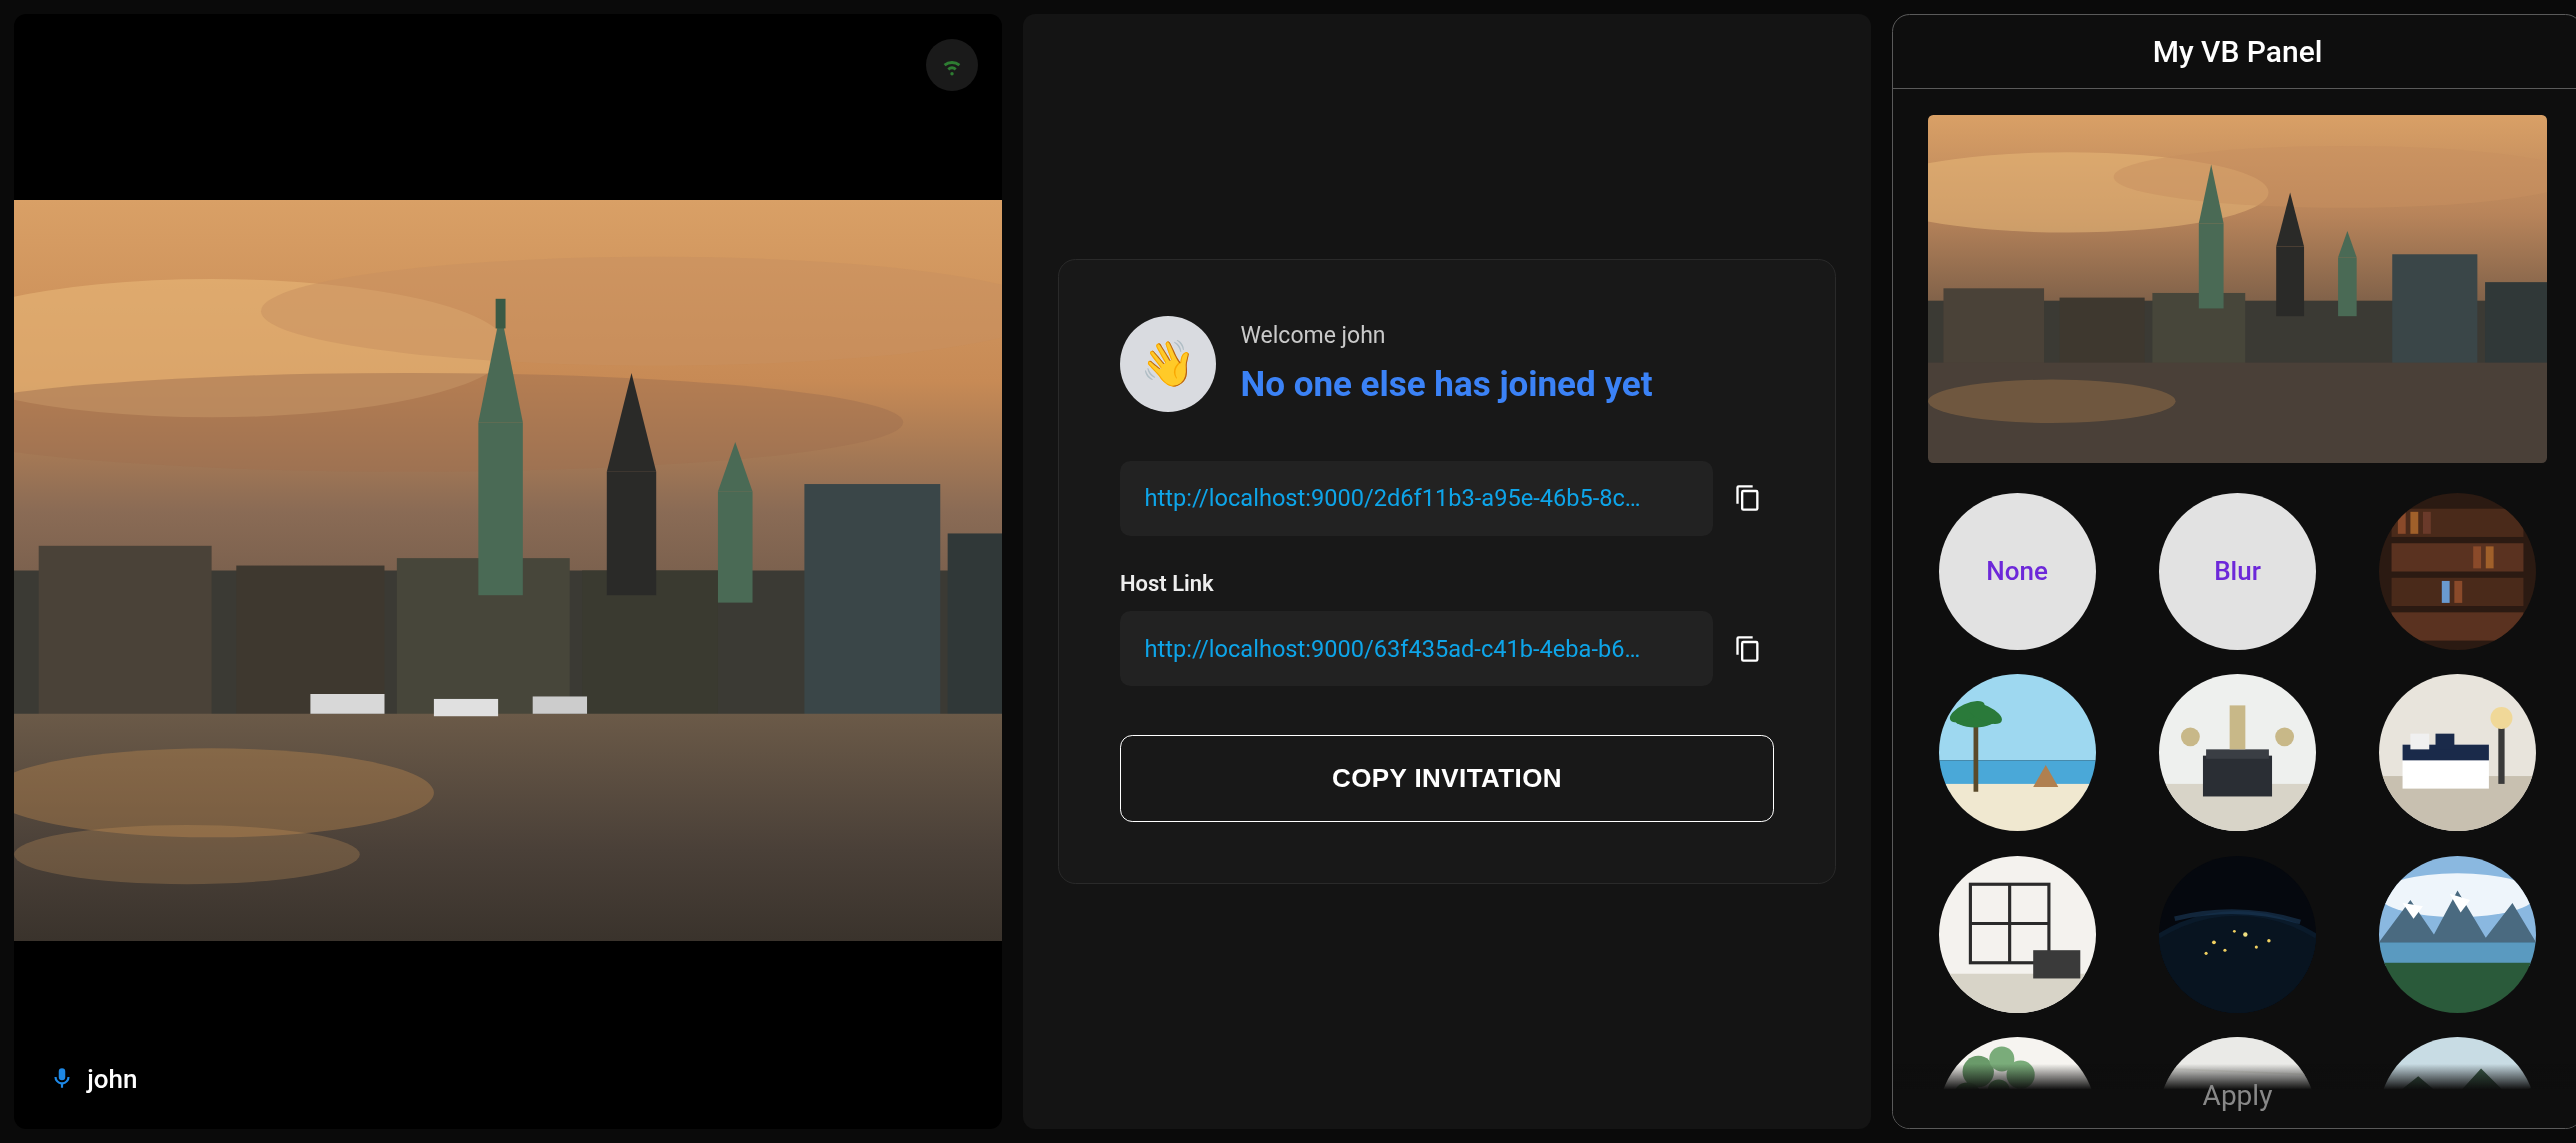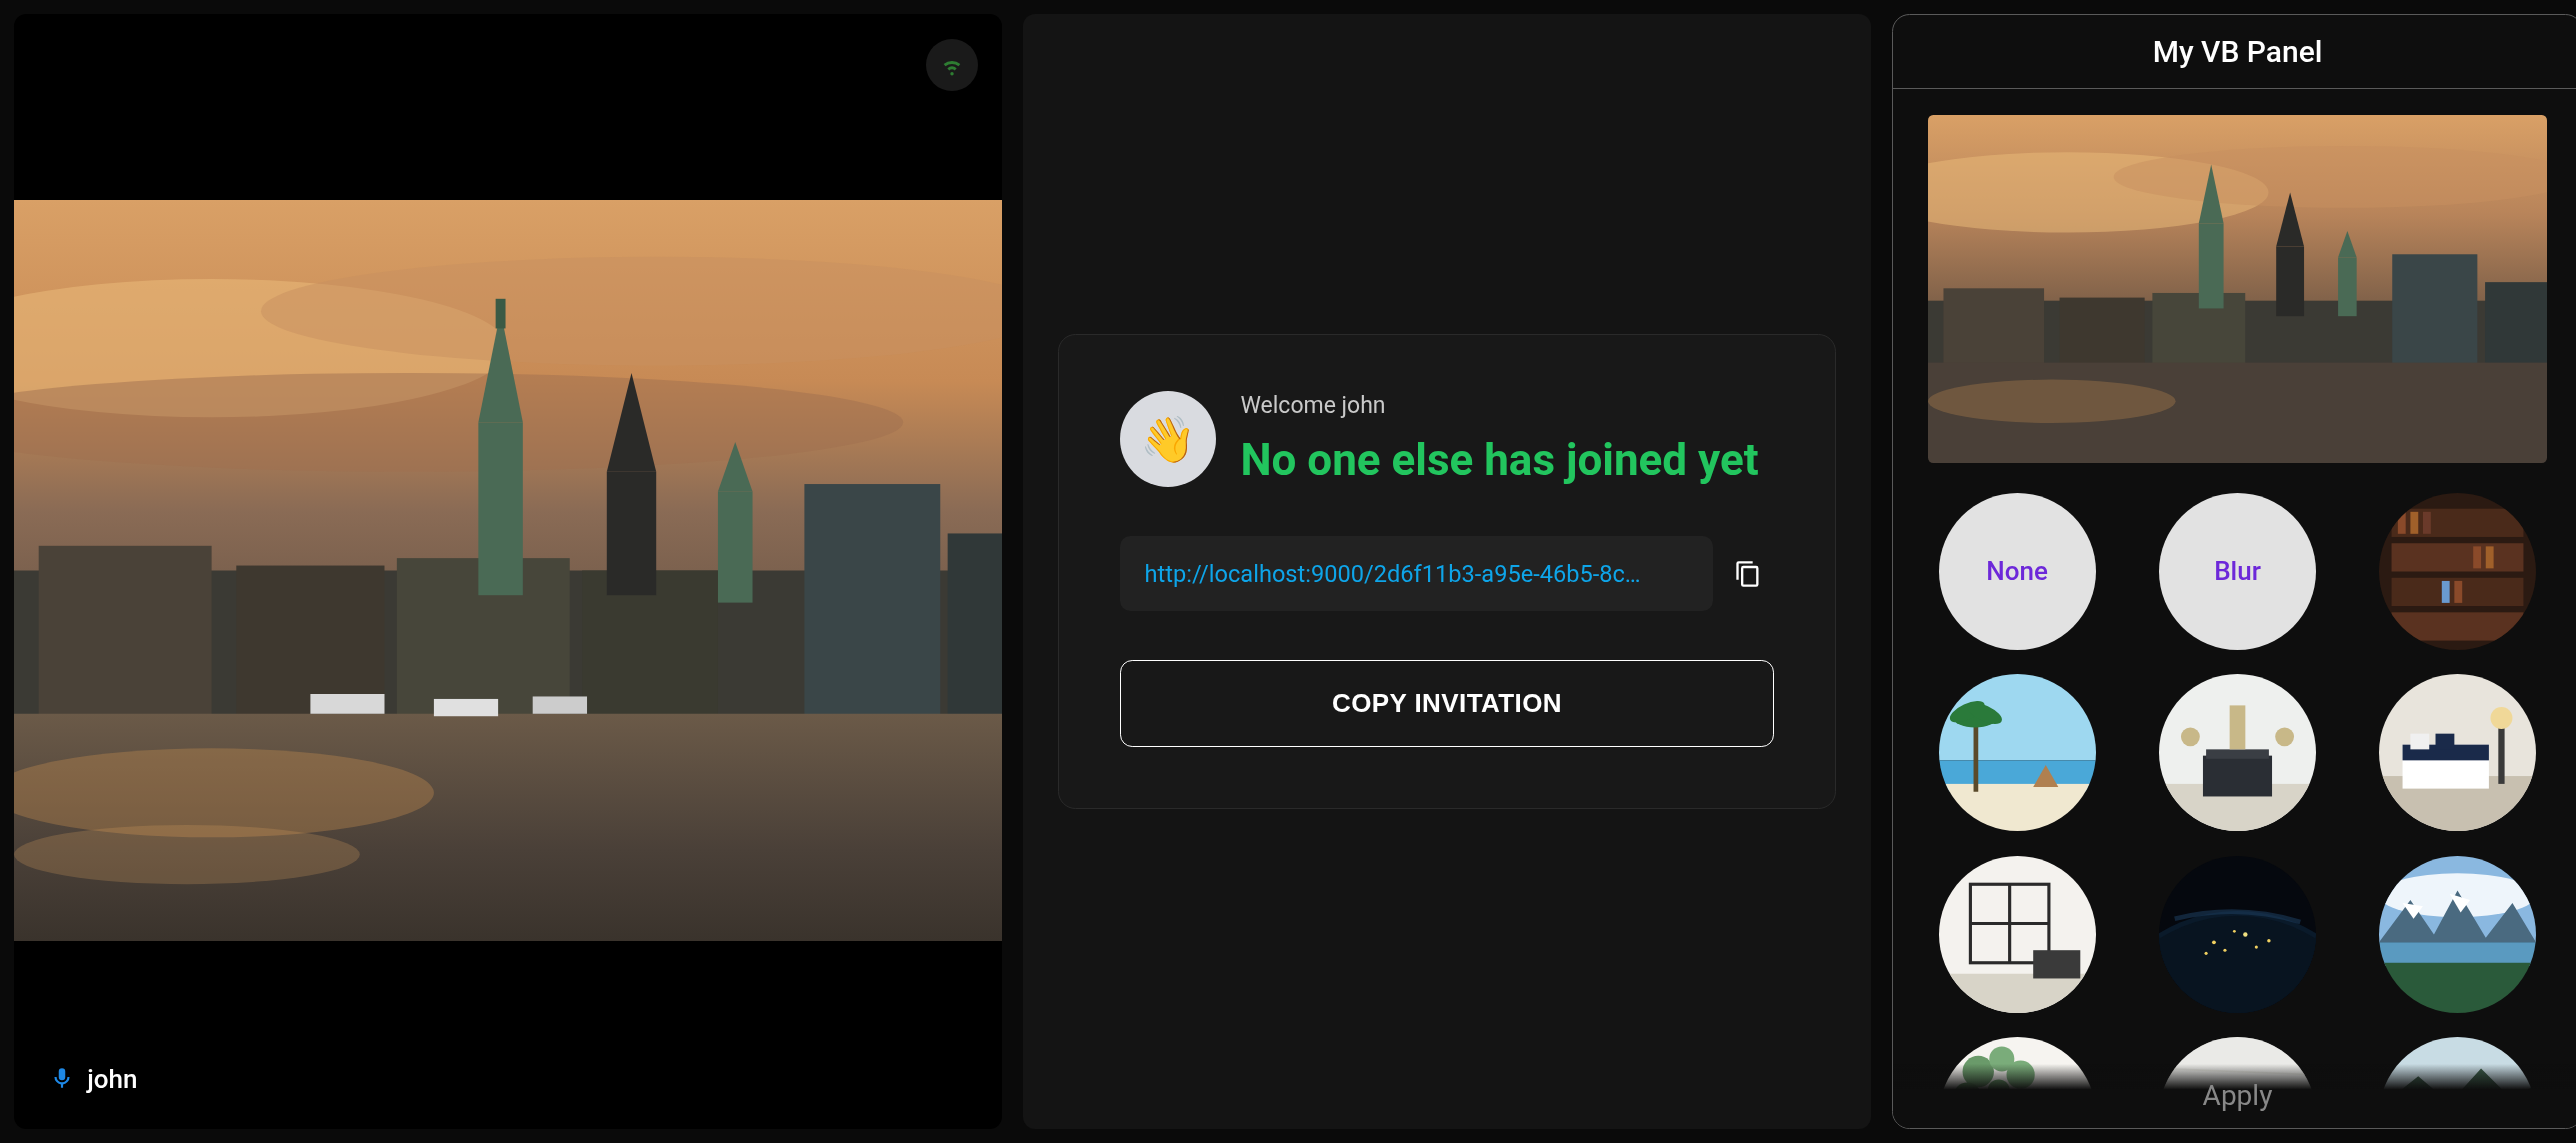--- a/index.html
+++ b/index.html
@@ -107,23 +107,23 @@
     justify-content: center;
     font-size: 45px;
     flex-shrink: 0;
   }
   .welcome-text {
     font-size: 23px;
     color: #c9c9c9;
     margin-bottom: 15px;
   }
   .nobody-text {
-    font-size: 44px;
+    font-size: 35px;
     font-weight: 700;
-    color: #22c55e;
+    color: #3b82f6;
   }
   .link-section { margin-bottom: 35px; }
   .link-label {
     font-size: 22px;
     font-weight: 600;
     color: #eeeeee;
     margin-bottom: 15.7px;
   }
   .link-row {
     display: flex;
@@ -332,20 +332,31 @@
         <div class="link-row">
           <div class="link-field">http://localhost:9000/2d6f11b3-a95e-46b5-8c…</div>
           <div class="copy-btn">
             <svg viewBox="0 0 24 24">
                 <path d="M16 1H4a2 2 0 0 0-2 2v14h2V3h12V1zm3 4H8a2 2 0 0 0-2 2v14a2 2 0 0 0 2 2h11a2 2 0 0 0 2-2V7a2 2 0 0 0-2-2zm0 16H8V7h11v14z" fill="#ffffff"></path>
               </svg>
           </div>
         </div>
       </div>
 
+      <div class="link-section">
+        <div class="link-label">Host Link</div>
+        <div class="link-row">
+          <div class="link-field">http://localhost:9000/63f435ad-c41b-4eba-b6…</div>
+          <div class="copy-btn">
+            <svg viewBox="0 0 24 24">
+                <path d="M16 1H4a2 2 0 0 0-2 2v14h2V3h12V1zm3 4H8a2 2 0 0 0-2 2v14a2 2 0 0 0 2 2h11a2 2 0 0 0 2-2V7a2 2 0 0 0-2-2zm0 16H8V7h11v14z" fill="#ffffff"></path>
+              </svg>
+          </div>
+        </div>
+      </div>
 
       <button class="copy-invite">COPY INVITATION</button>
     </div>
   </div>
 
   <div class="vb-panel">
     <div class="vb-title">My VB Panel</div>
 
     <div class="vb-preview">
       <div class="vb-preview-inner">

